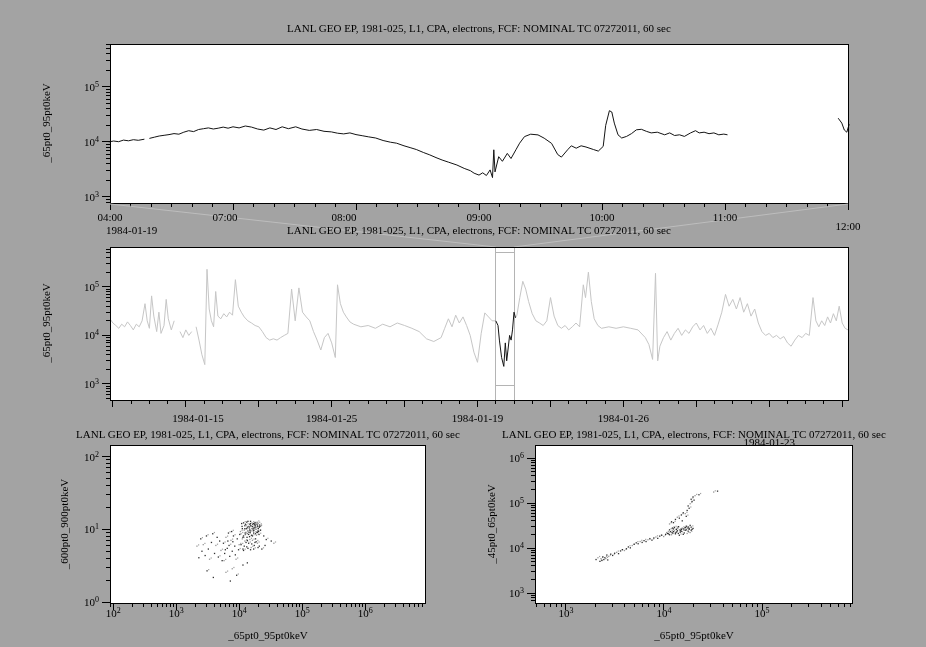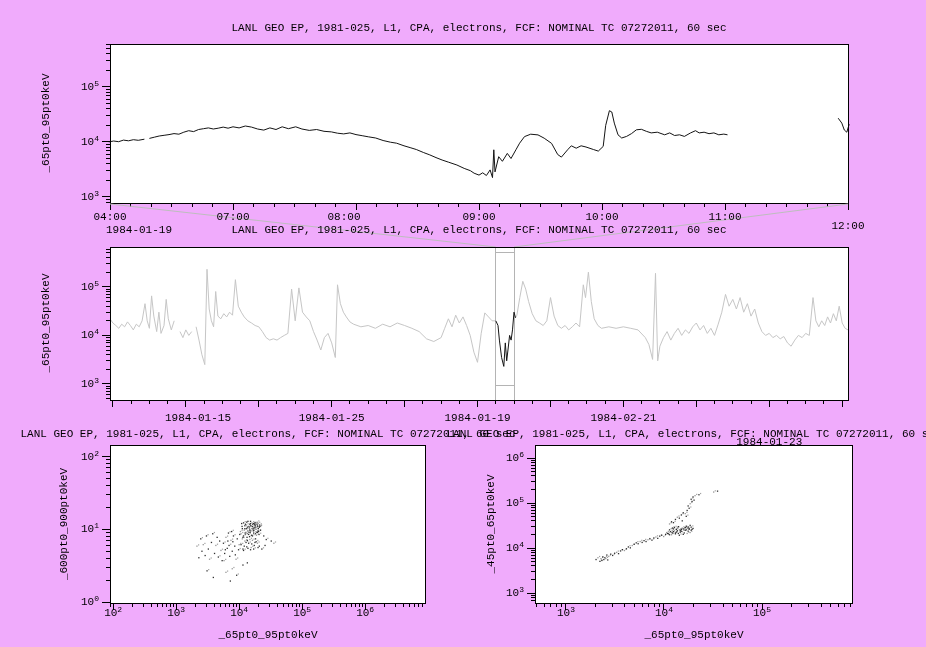--- a/index.html
+++ b/index.html
@@ -1,17 +1,17 @@
 <!DOCTYPE html>
 <html><head>
 <meta charset="utf-8">
 <style>
   html,body{margin:0;padding:0;background:#ffffff;}
-  #screen{position:relative;width:926px;height:647px;background:#f0abfc;overflow:hidden;
-          font-family:Liberation Mono, monospace;color:#000;}
+  #screen{position:relative;width:926px;height:647px;background:#a3a3a3;overflow:hidden;
+          font-family:Liberation Serif, serif;color:#000;}
   .lbl{position:absolute;font-size:11px;line-height:1.1;white-space:nowrap;color:#000;}
   .ctr{transform:translateX(-50%);}
   .rot{transform:translate(-50%,-50%) rotate(-90deg);}
   .yl{transform:translate(-100%,-50%);}
   sup{font-size:8px;line-height:0;vertical-align:4px;}
   svg{position:absolute;left:0;top:0;}
 </style>
 </head>
 <body>
 
@@ -709,33 +709,33 @@
   <div class="lbl rot" style="left:46px;top:123px">_65pt0_95pt0keV</div>
   <div class="lbl rot" style="left:46px;top:323px">_65pt0_95pt0keV</div>
   <div class="lbl rot" style="left:64px;top:524px">_600pt0_900pt0keV</div>
   <div class="lbl rot" style="left:491px;top:524px">_45pt0_65pt0keV</div>
 
   <div class="lbl ctr" style="left:268px;top:629px">_65pt0_95pt0keV</div>
   <div class="lbl ctr" style="left:694px;top:629px">_65pt0_95pt0keV</div>
 
   <div id="ticklabels">
       <div class="lbl ctr" style="left: 110px; top: 211px;">04:00</div>
-      <div class="lbl ctr" style="left: 233px; top: 211px;">07:00</div>
+      <div class="lbl ctr" style="left: 225px; top: 211px;">07:00</div>
       <div class="lbl ctr" style="left: 344px; top: 211px;">08:00</div>
       <div class="lbl ctr" style="left: 479px; top: 211px;">09:00</div>
       <div class="lbl ctr" style="left: 602px; top: 211px;">10:00</div>
       <div class="lbl ctr" style="left: 725px; top: 211px; text-align: center;">11:00</div>
       <div class="lbl ctr" style="left: 848px; top: 220px;">12:00</div>
       <div class="lbl yl" style="left: 99px; top: 196.948px;">10<sup>3</sup></div>
       <div class="lbl yl" style="left: 99px; top: 141.931px;">10<sup>4</sup></div>
       <div class="lbl yl" style="left: 99px; top: 86.9135px;">10<sup>5</sup></div>
       <div class="lbl ctr" style="left: 198px; top: 412px;">1984-01-15</div>
       <div class="lbl ctr" style="left: 331.692px; top: 412px;">1984-01-25</div>
       <div class="lbl ctr" style="left: 477.542px; top: 412px;">1984-01-19</div>
-      <div class="lbl ctr" style="left: 623.391px; top: 412px;">1984-02-21</div>
+      <div class="lbl ctr" style="left: 623.391px; top: 412px;">1984-01-26</div>
       <div class="lbl ctr" style="left: 769.241px; top: 436px;">1984-01-23</div>
       <div class="lbl yl" style="left: 99px; top: 383.971px;">10<sup>3</sup></div>
       <div class="lbl yl" style="left: 99px; top: 335.4px;">10<sup>4</sup></div>
       <div class="lbl yl" style="left: 99px; top: 286.829px;">10<sup>5</sup></div>
       <div class="lbl ctr" style="left: 113.15px; top: 607px;">10<sup>2</sup></div>
       <div class="lbl ctr" style="left: 176.15px; top: 607px;">10<sup>3</sup></div>
       <div class="lbl ctr" style="left: 239.15px; top: 607px;">10<sup>4</sup></div>
       <div class="lbl ctr" style="left: 302.15px; top: 607px;">10<sup>5</sup></div>
       <div class="lbl ctr" style="left: 365.15px; top: 607px;">10<sup>6</sup></div>
       <div class="lbl yl" style="left: 99px; top: 602.272px;">10<sup>0</sup></div>

